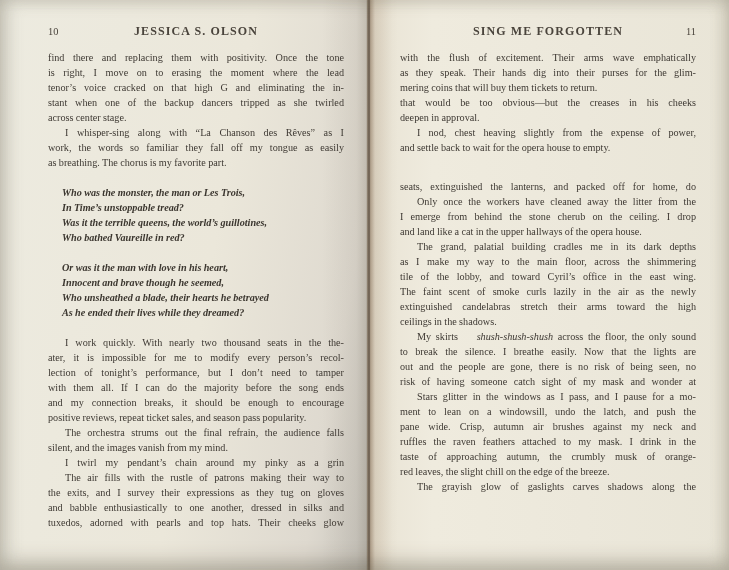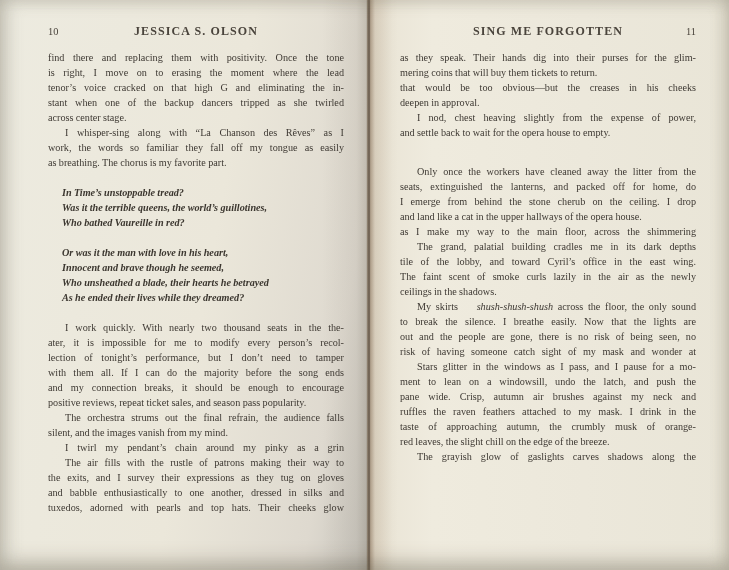--- a/index.html
+++ b/index.html
@@ -97,20 +97,21 @@
     <div class="textblock">
         <div class="line body just"><span>find there and replacing them with positivity. Once the tone</span></div>
         <div class="line body just"><span>is right, I move on to erasing the moment where the lead</span></div>
         <div class="line body just"><span>tenor’s voice cracked on that high G and eliminating the in-</span></div>
         <div class="line body just"><span>stant when one of the backup dancers tripped as she twirled</span></div>
         <div class="line body"><span>across center stage.</span></div>
         <div class="line indent just"><span>I whisper-sing along with “La Chanson des Rêves” as I</span></div>
         <div class="line body just"><span>work, the words so familiar they fall off my tongue as easily</span></div>
         <div class="line body"><span>as breathing. The chorus is my favorite part.</span></div>
         <div class="line blank"></div>
+        <div class="line verse"><span>Who was the monster, the man or Les Trois,</span></div>
         <div class="line verse"><span>In Time’s unstoppable tread?</span></div>
         <div class="line verse"><span>Was it the terrible queens, the world’s guillotines,</span></div>
         <div class="line verse"><span>Who bathed Vaureille in red?</span></div>
         <div class="line blank"></div>
         <div class="line verse"><span>Or was it the man with love in his heart,</span></div>
         <div class="line verse"><span>Innocent and brave though he seemed,</span></div>
         <div class="line verse"><span>Who unsheathed a blade, their hearts he betrayed</span></div>
         <div class="line verse"><span>As he ended their lives while they dreamed?</span></div>
         <div class="line blank"></div>
         <div class="line indent just"><span>I work quickly. With nearly two thousand seats in the the-</span></div>
@@ -129,35 +130,37 @@
       </div>
   </div>
 
   <div class="page page-right">
     <div class="pagehead">
       <span class="pnum"></span>
       <span class="rhead">SING ME FORGOTTEN</span>
       <span class="pnum pnum-r">11</span>
     </div>
     <div class="textblock">
+        <div class="line body just"><span>with the flush of excitement. Their arms wave emphatically</span></div>
         <div class="line body just"><span>as they speak. Their hands dig into their purses for the glim-</span></div>
         <div class="line body"><span>mering coins that will buy them tickets to return.</span></div>
         <div class="line body just"><span>that would be too obvious—but the creases in his cheeks</span></div>
         <div class="line body"><span>deepen in approval.</span></div>
         <div class="line indent just"><span>I nod, chest heaving slightly from the expense of power,</span></div>
         <div class="line body"><span>and settle back to wait for the opera house to empty.</span></div>
         <div class="line break"></div>
+        <div class="line body just"><span>seats, extinguished the lanterns, and packed off for home, do</span></div>
         <div class="line indent just"><span>Only once the workers have cleaned away the litter from the</span></div>
-        <div class="line body just"><span>seats, extinguished the lanterns, and packed off for home, do</span></div>
         <div class="line body just"><span>I emerge from behind the stone cherub on the ceiling. I drop</span></div>
         <div class="line body"><span>and land like a cat in the upper hallways of the opera house.</span></div>
+        <div class="line indent just"><span>The grand, palatial building cradles me in its dark depths</span></div>
         <div class="line body just"><span>as I make my way to the main floor, across the shimmering</span></div>
-        <div class="line indent just"><span>The grand, palatial building cradles me in its dark depths</span></div>
         <div class="line body just"><span>tile of the lobby, and toward Cyril’s office in the east wing.</span></div>
         <div class="line body just"><span>The faint scent of smoke curls lazily in the air as the newly</span></div>
+        <div class="line body just"><span>extinguished candelabras stretch their arms toward the high</span></div>
         <div class="line body"><span>ceilings in the shadows.</span></div>
         <div class="line indent just"><span>My skirts </span><span class="em">shush-shush-shush</span><span> across the floor, the only sound</span></div>
         <div class="line body just"><span>to break the silence. I breathe easily. Now that the lights are</span></div>
         <div class="line body just"><span>out and the people are gone, there is no risk of being seen, no</span></div>
         <div class="line body just"><span>risk of having someone catch sight of my mask and wonder at</span></div>
         <div class="line indent just"><span>Stars glitter in the windows as I pass, and I pause for a mo-</span></div>
         <div class="line body just"><span>ment to lean on a windowsill, undo the latch, and push the</span></div>
         <div class="line body just"><span>pane wide. Crisp, autumn air brushes against my neck and</span></div>
         <div class="line body just"><span>ruffles the raven feathers attached to my mask. I drink in the</span></div>
         <div class="line body just"><span>taste of approaching autumn, the crumbly musk of orange-</span></div>

